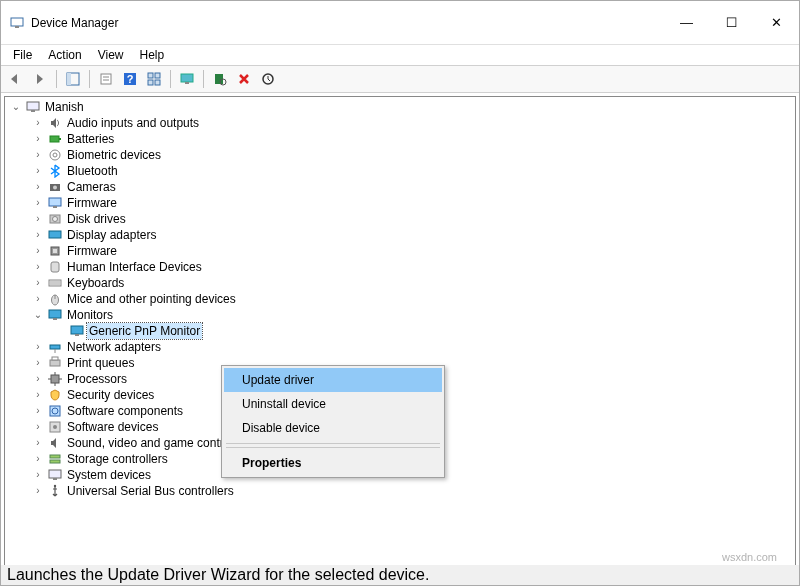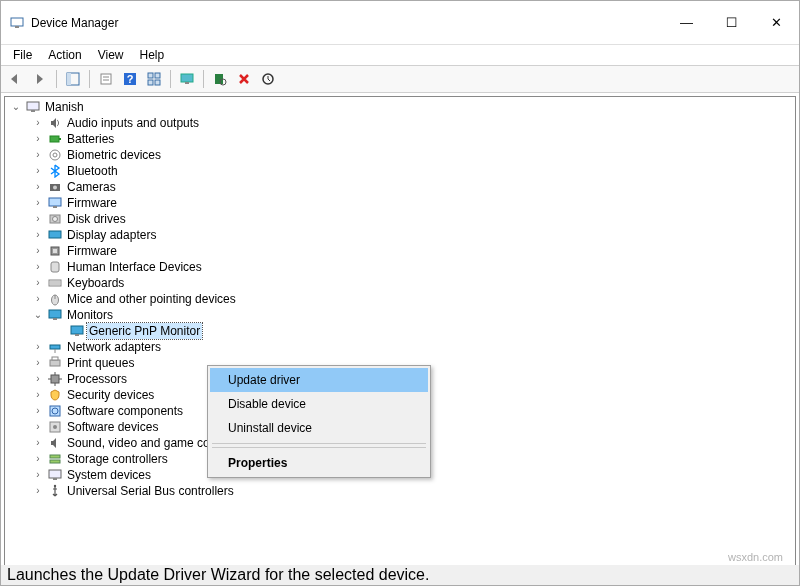--- a/index.html
+++ b/index.html
@@ -97,21 +97,21 @@
   .tree-row.selected .node-label {
     background: #cde8ff;
     outline: 1px dotted #555;
   }
   .indent-0 { padding-left: 0; }
   .indent-1 { padding-left: 22px; }
   .indent-2 { padding-left: 44px; }
   
   .context-menu {
     position: absolute;
-    left: 206px;
+    left: 220px;
     top: 364px;
     width: 224px;
     background: #f0f0f0;
     border: 1px solid #a0a0a0;
     box-shadow: 2px 2px 4px rgba(0,0,0,0.25);
     padding: 2px;
     font-size: 12px;
   }
   .ctx-item {
     padding: 5px 18px;
@@ -128,21 +128,21 @@
     left: 0; bottom: 0; right: 0;
     height: 20px;
     padding: 2px 6px;
     font-size: 16px;
     background: #f0f0f0;
     display: flex;
     align-items: center;
   }
   .watermark {
     position: absolute;
-    right: 16px; bottom: 22px;
+    right: 22px; bottom: 22px;
     font-size: 11px;
     color: #808080;
     opacity: 0.6;
     pointer-events: none;
   }
 </style>
 </head>
 <body>
 
 <div class="titlebar">
@@ -486,22 +486,22 @@
             </svg>
           </span>
           <span class="node-label">Universal Serial Bus controllers</span>
         </div>
       </div>
   </div>
 </div>
 
 <div class="context-menu">
   <div class="ctx-item hover">Update driver</div>
+  <div class="ctx-item">Uninstall device</div>
   <div class="ctx-item">Disable device</div>
-  <div class="ctx-item">Uninstall device</div>
   <div class="ctx-sep"></div>
   <div class="ctx-sep"></div>
   <div class="ctx-item bold">Properties</div>
 </div>
 
 <div class="statusbar">
   <span>Launches the Update Driver Wizard for the selected device.</span>
 </div>
 
 <div class="watermark">wsxdn.com</div>

